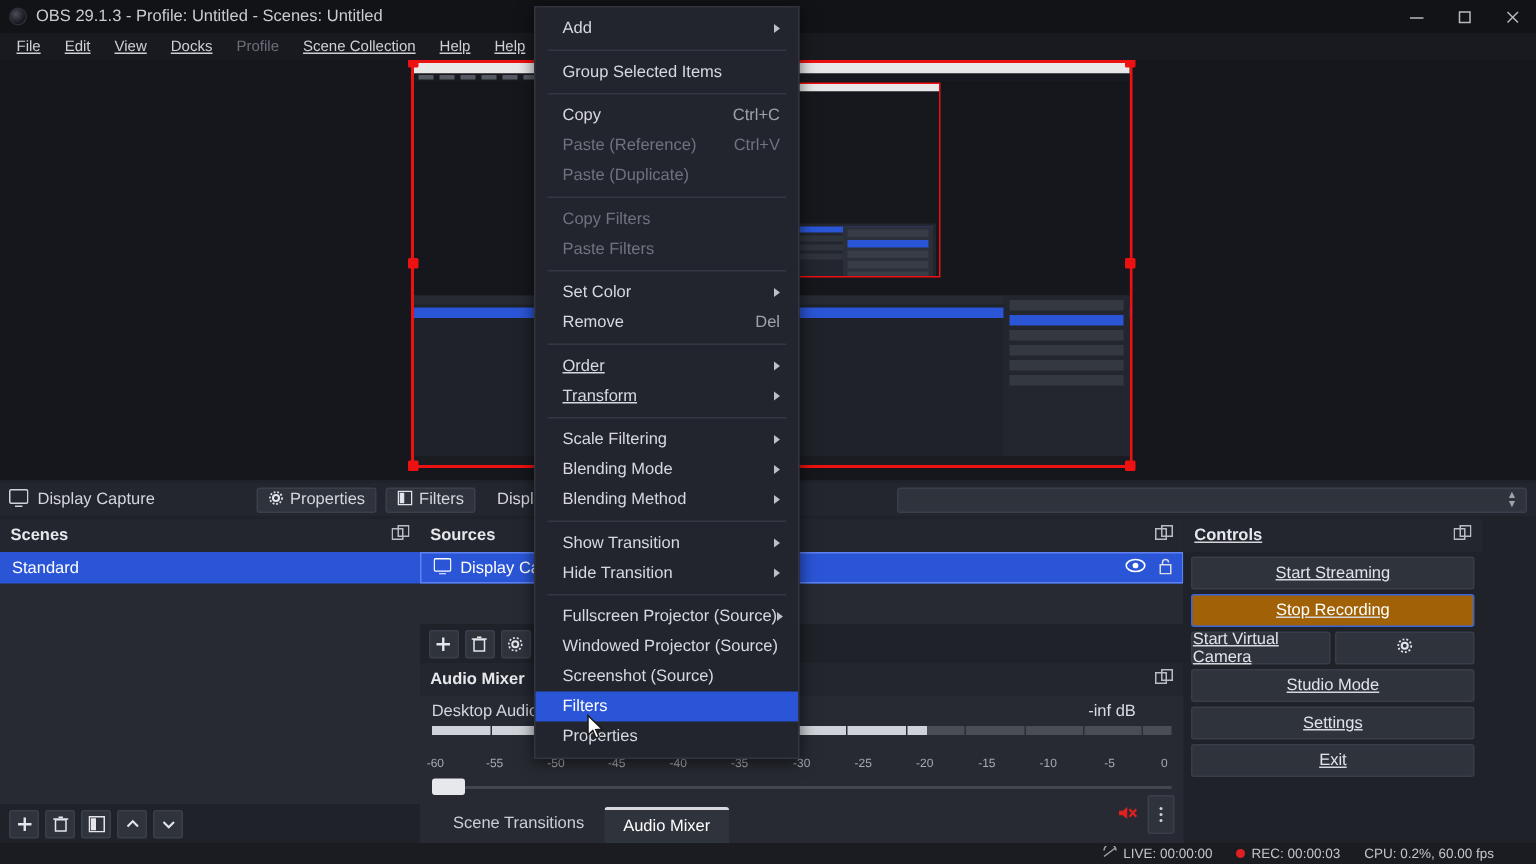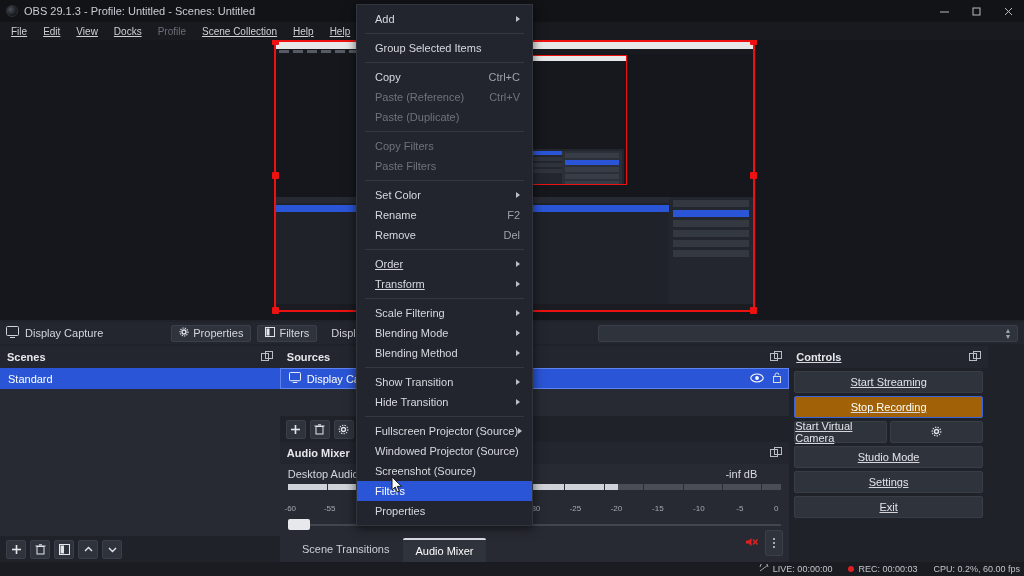--- a/index.html
+++ b/index.html
@@ -198,21 +198,21 @@
   .tab {
     background: #272a32; padding: 5px 12px; font-size: 11px; color: #cbced5;
     border-radius: 2px 2px 0 0;
   }
   .tab.active { background: #2f333c; color: #fff; border-top: 2px solid #d7d9de; }
 
   
   .statusbar {
     position: absolute; left: 0; bottom: 0; width: 1024px; height: 14px;
     background: #1a1c22; display: flex; align-items: center; justify-content: flex-end;
-    gap: 16px; padding-right: 4px; font-size: 9px; color: #c2c5cc;
+    gap: 16px; padding-right: 28px; font-size: 9px; color: #c2c5cc;
   }
   .status-item { display: flex; align-items: center; gap: 4px; white-space: nowrap; }
   .rec-dot { width: 6px; height: 6px; border-radius: 50%; background: #e02020; display: block; }
 
   
   .ctxmenu {
     position: absolute; left: 356px; top: 4px; width: 177px;
     background: #22252d; border: 1px solid #31353e; padding: 4px 0;
     box-shadow: 0 2px 10px rgba(0,0,0,.6); z-index: 50;
   }
@@ -638,24 +638,20 @@
     </div>
     <div class="ctx-item disabled">
       <span>Paste Filters</span>
     </div>
     <div class="ctx-sep"></div>
     <div class="ctx-item">
       <span>Set Color</span>
       <span class="arrow"></span>
     </div>
     <div class="ctx-item">
-      <span>Rename</span>
-      <span class="shortcut">F2</span>
-    </div>
-    <div class="ctx-item">
       <span>Remove</span>
       <span class="shortcut">Del</span>
     </div>
     <div class="ctx-sep"></div>
     <div class="ctx-item">
       <u>Order</u>
       <span class="arrow"></span>
     </div>
     <div class="ctx-item">
       <u>Transform</u>

